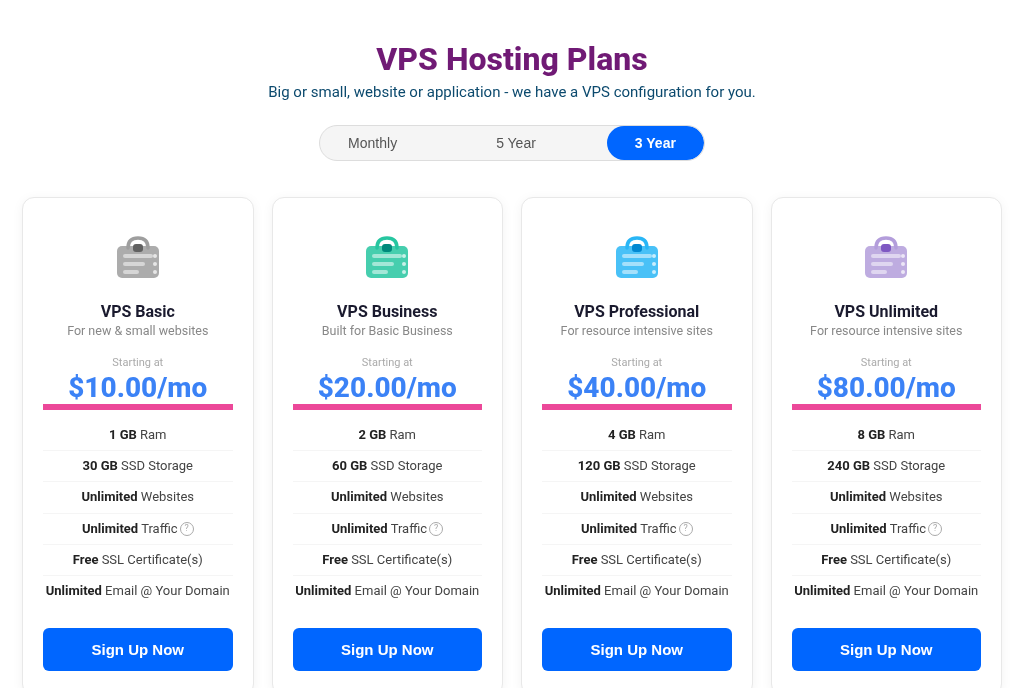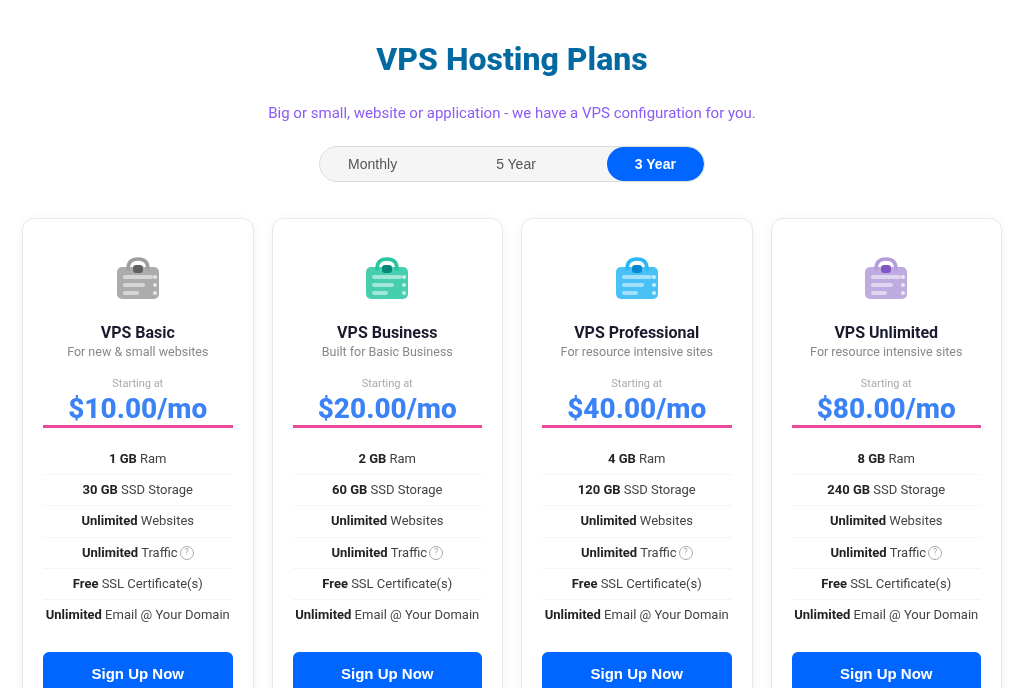--- a/index.html
+++ b/index.html
@@ -9,26 +9,26 @@
       color: #333;
       padding: 40px 20px;
     }
     .page-header {
       text-align: center;
       margin-bottom: 24px;
     }
     .page-title {
       font-size: 32px;
       font-weight: 800;
-      color: #0369a1;
-      margin-bottom: 26px;
+      color: #701a75;
+      margin-bottom: 5px;
     }
     .page-subtitle {
       font-size: 15px;
-      color: #8b5cf6;
+      color: #0c4a6e;
     }
     .billing-toggle {
       display: flex;
       justify-content: center;
       margin: 24px 0 36px 0;
     }
     .toggle-group {
       display: flex;
       border: 1.5px solid #ddd;
       border-radius: 30px;
@@ -92,22 +92,22 @@
       margin-bottom: 2px;
     }
     .plan-price {
       font-size: 28px;
       font-weight: 800;
       color: #3b82f6;
     }
     .features-list {
       width: 100%;
       list-style: none;
-      border-top: 3px solid #ec4899;
-      padding-top: 16px;
+      border-top: 6px solid #ec4899;
+      padding-top: 10px;
       margin-bottom: 22px;
       flex: 1;
     }
     .features-list li {
       font-size: 13px;
       color: #444;
       padding: 6px 0;
       border-bottom: 1px solid #f5f5f5;
       line-height: 1.4;
     }

